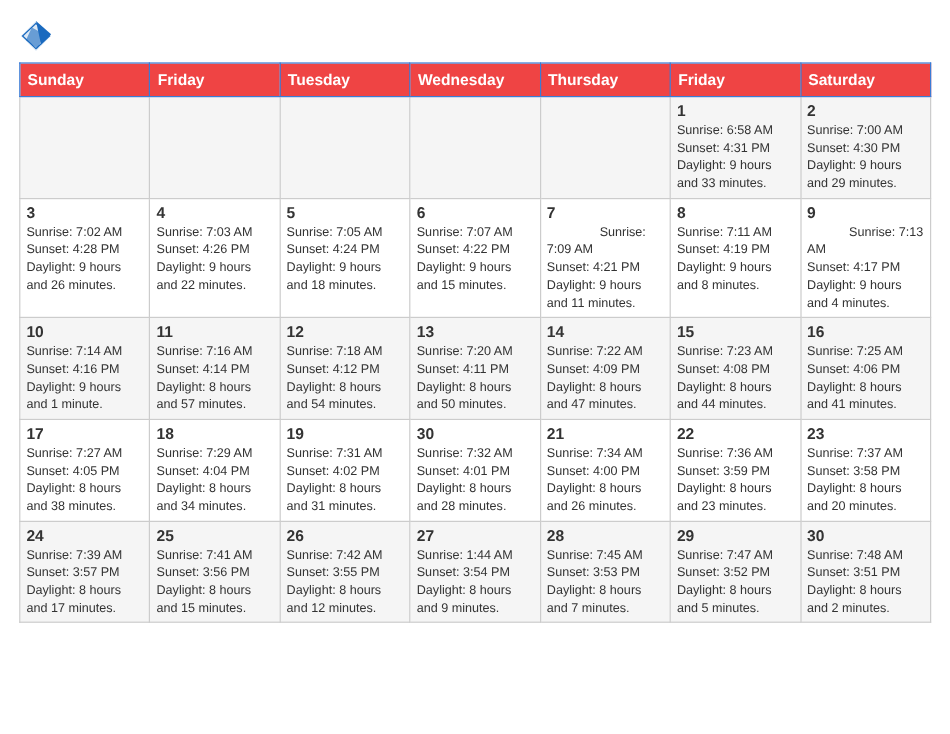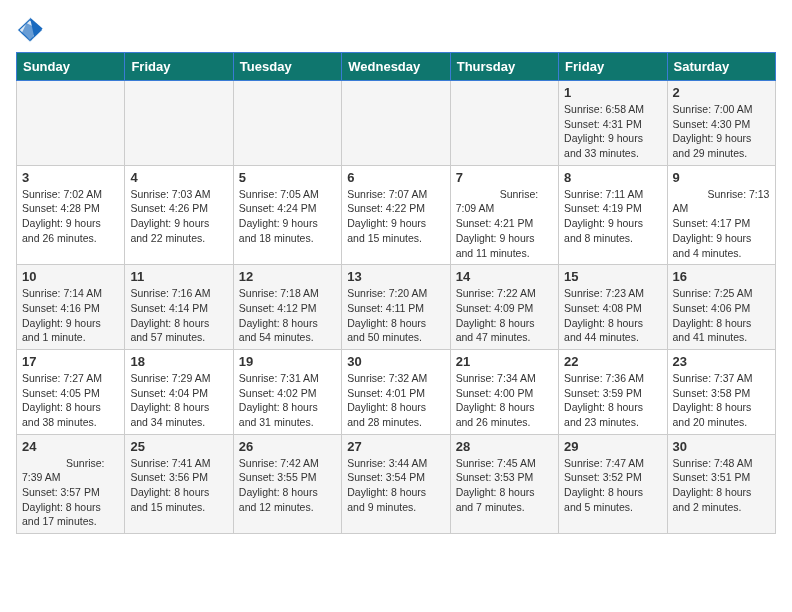--- a/index.html
+++ b/index.html
@@ -52,21 +52,21 @@
       font-size: 16px;
       color: #333;
       font-weight: bold;
     }
     table {
       width: 100%;
       border-collapse: collapse;
       table-layout: fixed;
     }
     thead tr th {
-      background: #0f766e;
+      background: #ef4444;
       color: #fff;
       text-align: left;
       padding: 6px 6px;
       font-size: 13px;
       font-weight: bold;
       border: 1px solid #3a7bd5;
     }
     tbody tr td {
       border: 1px solid #ccc;
       vertical-align: top;
@@ -207,30 +207,30 @@
 Sunset: 4:00 PM
 Daylight: 8 hours and 26 minutes.</span></td>
         <td><span class="day-number">22</span><span class="day-info" style="white-space: pre-line;">Sunrise: 7:36 AM
 Sunset: 3:59 PM
 Daylight: 8 hours and 23 minutes.</span></td>
         <td><span class="day-number">23</span><span class="day-info" style="white-space: pre-line;">Sunrise: 7:37 AM
 Sunset: 3:58 PM
 Daylight: 8 hours and 20 minutes.</span></td>
       </tr>
       <tr>
-        <td><span class="day-number">24</span><span class="day-info" style="white-space: pre-line; margin-left: 44px;">Sunrise: 7:39 AM
+        <td><span class="day-number">24</span><span class="day-info" style="white-space: pre-line;">Sunrise: 7:39 AM
 Sunset: 3:57 PM
 Daylight: 8 hours and 17 minutes.</span></td>
         <td><span class="day-number">25</span><span class="day-info" style="white-space: pre-line;">Sunrise: 7:41 AM
 Sunset: 3:56 PM
 Daylight: 8 hours and 15 minutes.</span></td>
         <td><span class="day-number">26</span><span class="day-info" style="white-space: pre-line;">Sunrise: 7:42 AM
 Sunset: 3:55 PM
 Daylight: 8 hours and 12 minutes.</span></td>
-        <td><span class="day-number">27</span><span class="day-info" style="white-space: pre-line;">Sunrise: 3:44 AM
+        <td><span class="day-number">27</span><span class="day-info" style="white-space: pre-line;">Sunrise: 1:44 AM
 Sunset: 3:54 PM
 Daylight: 8 hours and 9 minutes.</span></td>
         <td><span class="day-number">28</span><span class="day-info" style="white-space: pre-line;">Sunrise: 7:45 AM
 Sunset: 3:53 PM
 Daylight: 8 hours and 7 minutes.</span></td>
         <td><span class="day-number">29</span><span class="day-info" style="white-space: pre-line;">Sunrise: 7:47 AM
 Sunset: 3:52 PM
 Daylight: 8 hours and 5 minutes.</span></td>
         <td><span class="day-number">30</span><span class="day-info" style="white-space: pre-line; margin-top: 35px;">Sunrise: 7:48 AM
 Sunset: 3:51 PM

